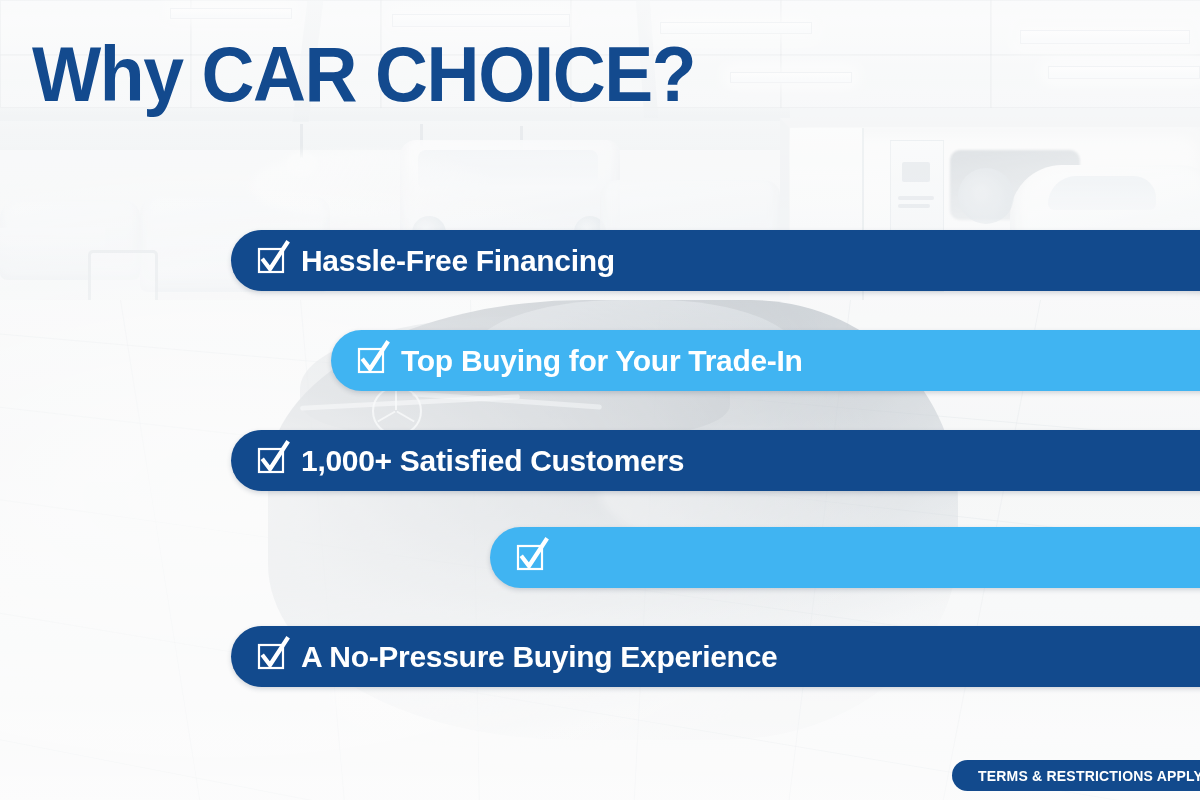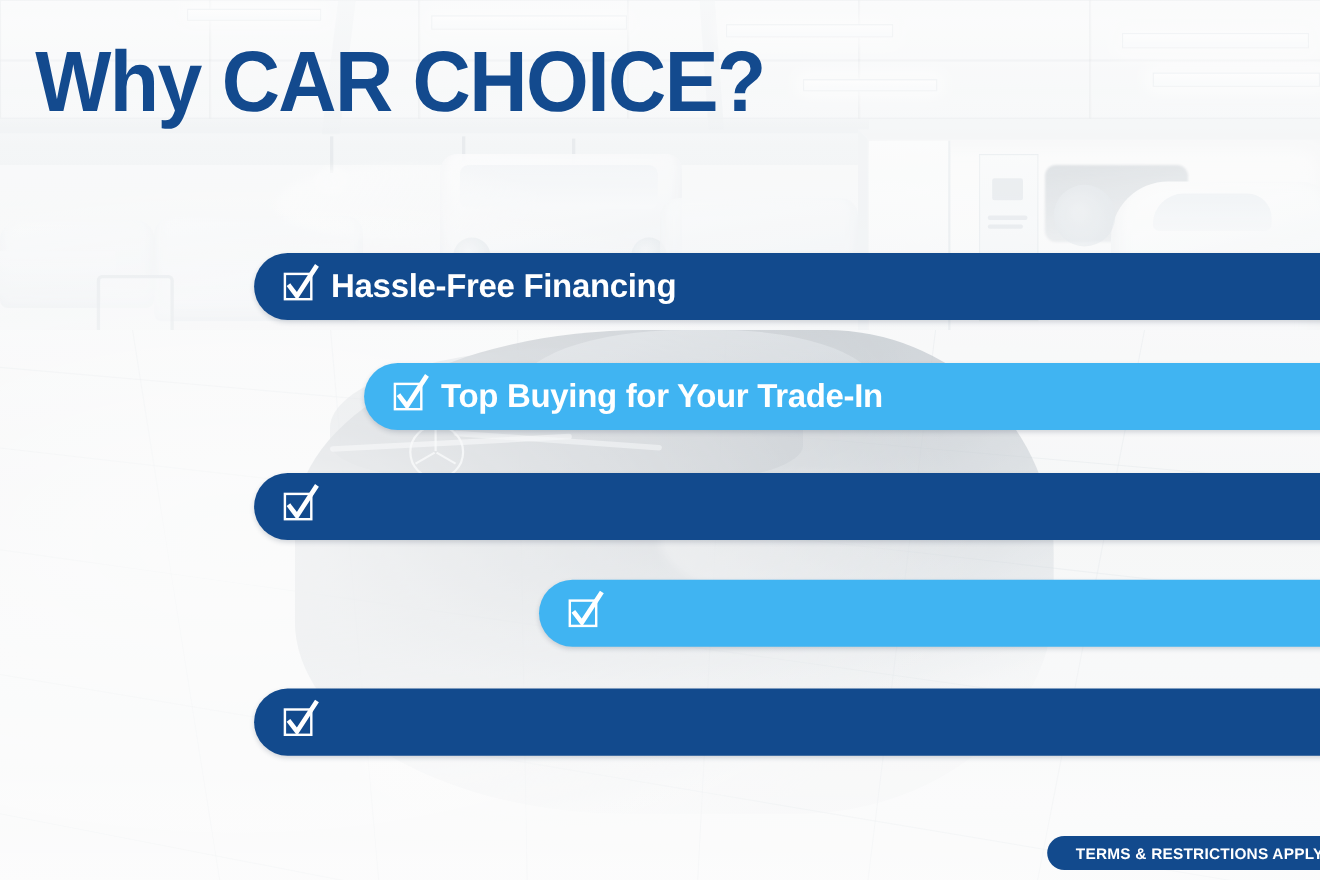--- a/index.html
+++ b/index.html
@@ -347,38 +347,40 @@
       <span class="txt">Top Buying for Your Trade-In</span>
     </div>
 
     <div class="bar dark" style="left:215px;top:430px;">
       <span class="cb">
         <svg viewBox="0 0 30 30" aria-hidden="true">
           <rect x="2" y="5" width="24" height="23" fill="none" stroke="#ffffff" stroke-width="2.2"></rect>
           <path d="M6.5 16.5 L13 25 L30 -1" fill="none" stroke="#ffffff" stroke-width="4.2" stroke-linecap="square" stroke-linejoin="miter"></path>
         </svg>
       </span>
+      <span class="txt">1,000+ Satisfied Customers</span>
     </div>
 
     <div class="bar light" style="left:474px;top:527px;">
       <span class="cb">
         <svg viewBox="0 0 30 30" aria-hidden="true">
           <rect x="2" y="5" width="24" height="23" fill="none" stroke="#ffffff" stroke-width="2.2"></rect>
           <path d="M6.5 16.5 L13 25 L30 -1" fill="none" stroke="#ffffff" stroke-width="4.2" stroke-linecap="square" stroke-linejoin="miter"></path>
         </svg>
       </span>
     </div>
 
     <div class="bar dark" style="left:215px;top:626px;">
       <span class="cb">
         <svg viewBox="0 0 30 30" aria-hidden="true">
           <rect x="2" y="5" width="24" height="23" fill="none" stroke="#ffffff" stroke-width="2.2"></rect>
           <path d="M6.5 16.5 L13 25 L30 -1" fill="none" stroke="#ffffff" stroke-width="4.2" stroke-linecap="square" stroke-linejoin="miter"></path>
         </svg>
       </span>
+      <span class="txt">A No-Pressure Buying Experience</span>
     </div>
 
   </div>
 
   <div class="terms">
     <span>TERMS &amp; RESTRICTIONS APPLY</span>
   </div>
 
 </div>
 

